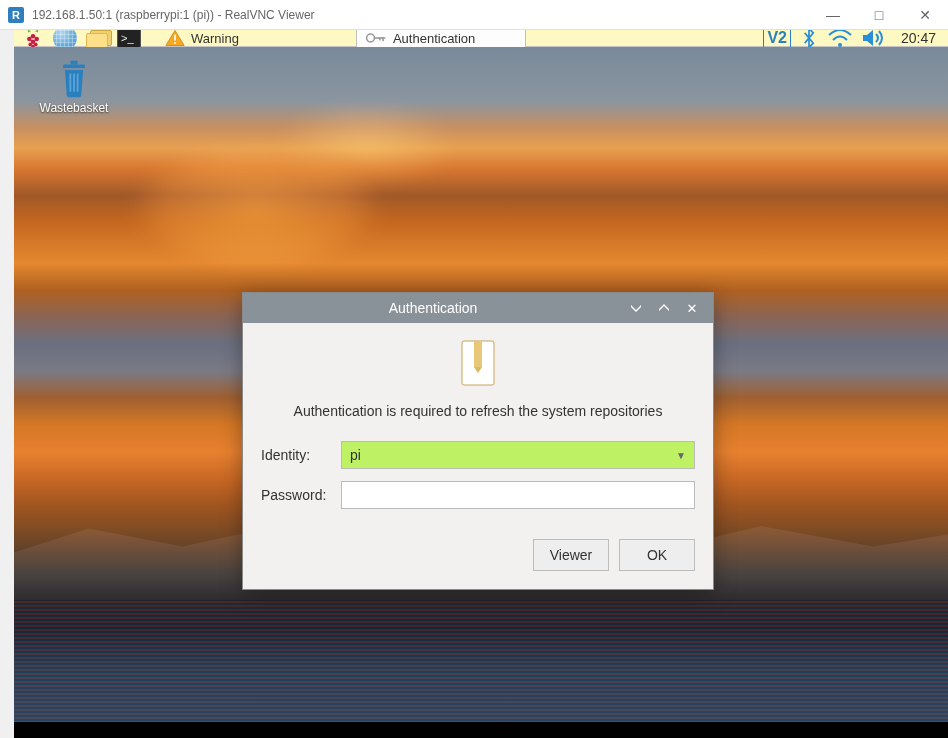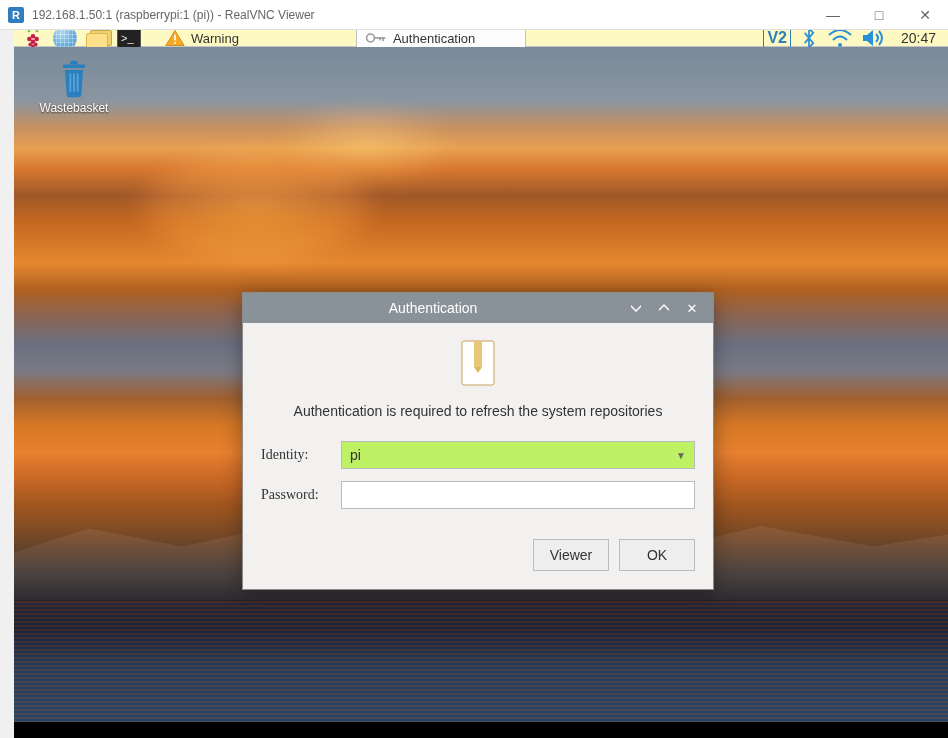--- a/index.html
+++ b/index.html
@@ -112,21 +112,21 @@
       width: 26px; height: 20px; display: flex; align-items: center; justify-content: center;
       color: #fff; cursor: pointer; font-size: 13px;
     }
 
     .dialog-body { padding: 16px 18px 18px 18px; }
     .dialog-msg-row { display: flex; align-items: center; gap: 16px; margin-bottom: 22px; flex-direction: column; }
     .auth-icon { width: 40px; height: 48px; flex-shrink: 0; }
     .dialog-msg { font-size: 14px; color: #333; }
 
     .form-row { display: flex; align-items: center; margin-bottom: 12px; }
-    .form-label { width: 80px; font-size: 14px; color: #333; font-family: Liberation Serif, serif; }
+    .form-label { width: 80px; font-size: 14px; color: #333; }
     .form-select {
       flex: 1; height: 28px; background: #bef264; border: 1px solid #bbb;
       padding: 0 8px; font-size: 14px; color: #333; display: flex; align-items: center;
       justify-content: space-between; cursor: pointer;
     }
     .form-select .caret { font-size: 10px; color: #666; }
     .form-input {
       flex: 1; height: 28px; background: #fff; border: 1px solid #bbb;
       padding: 0 8px; font-size: 14px;
     }

